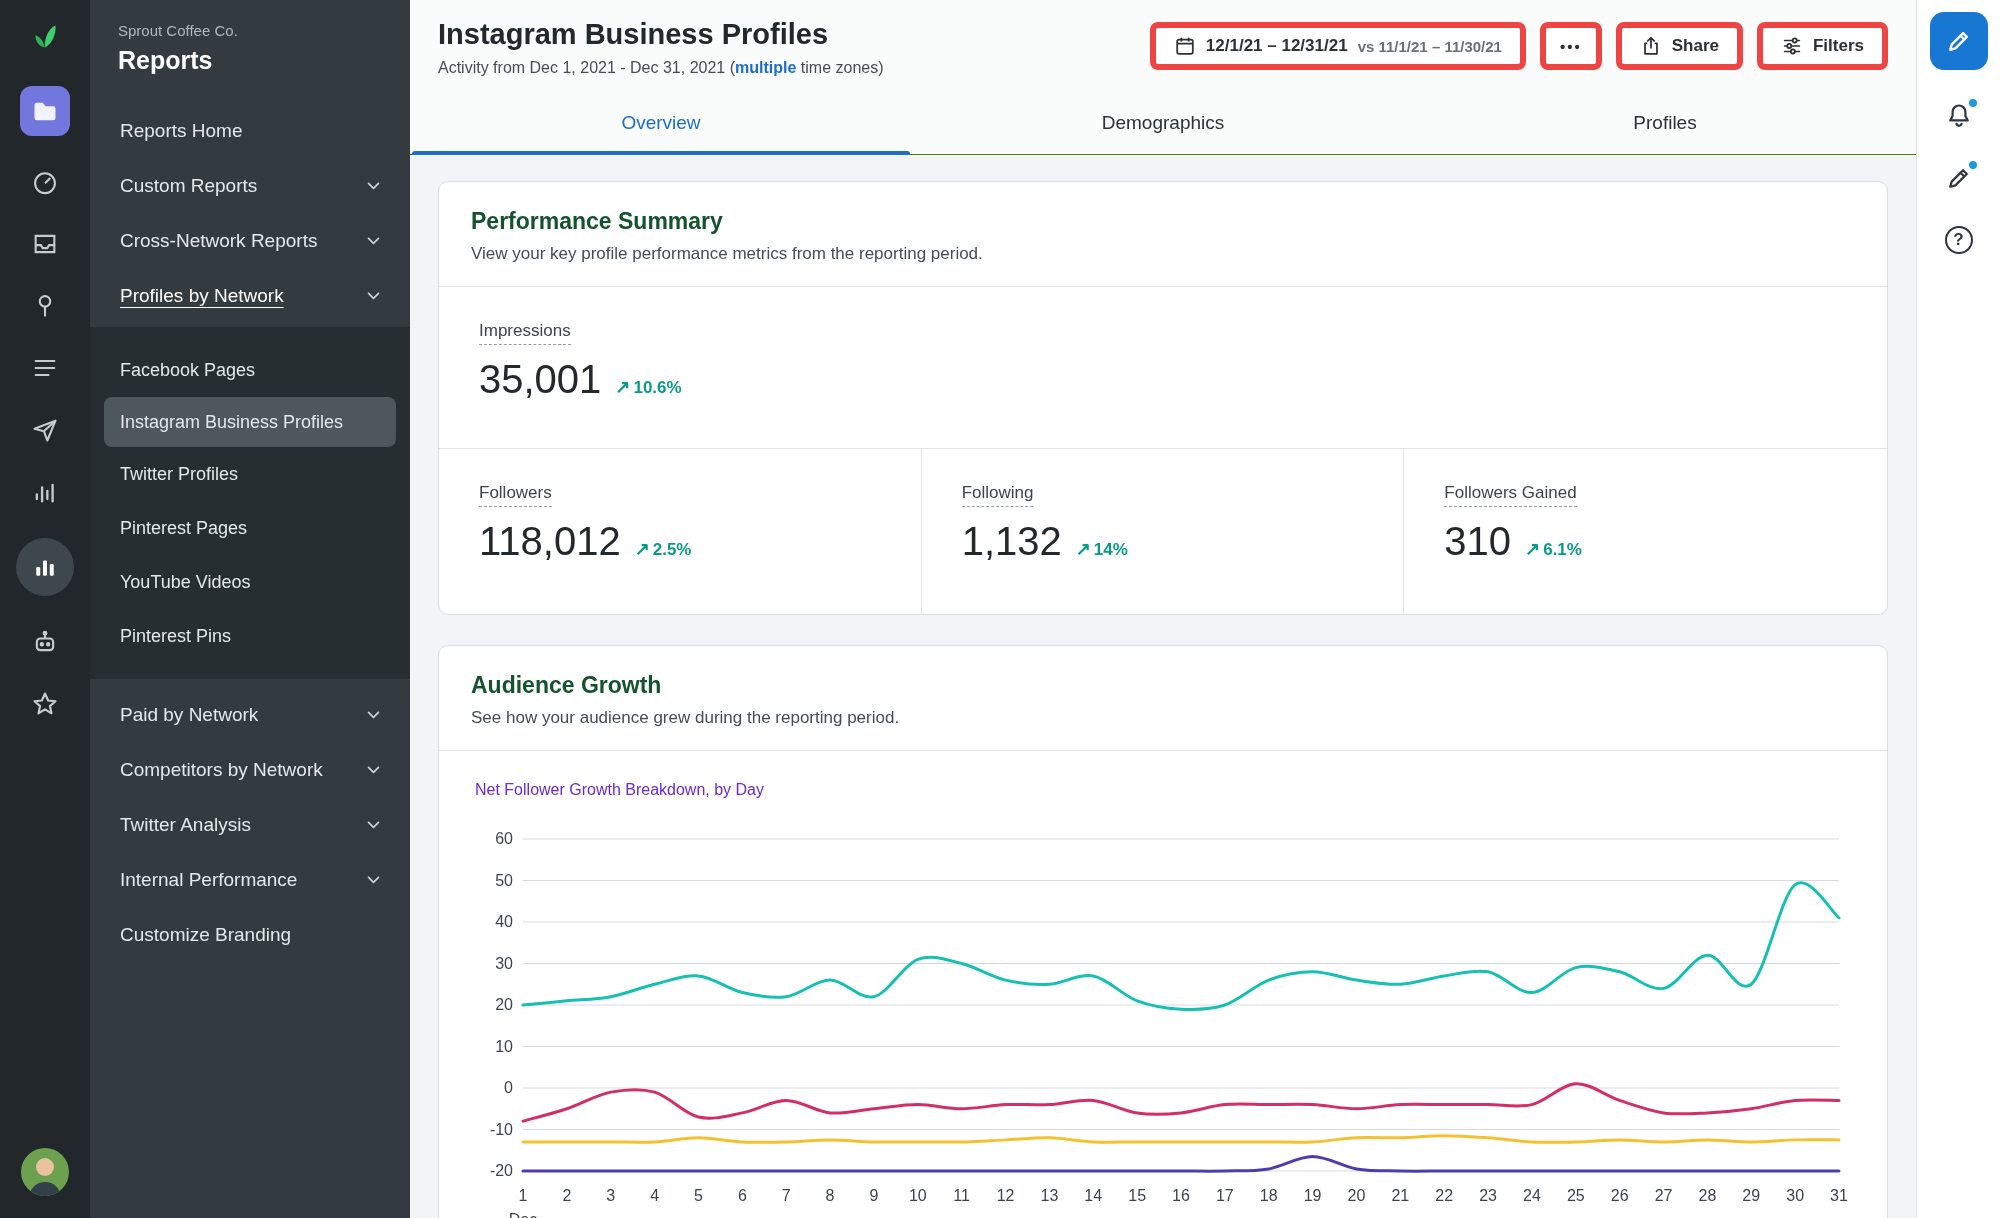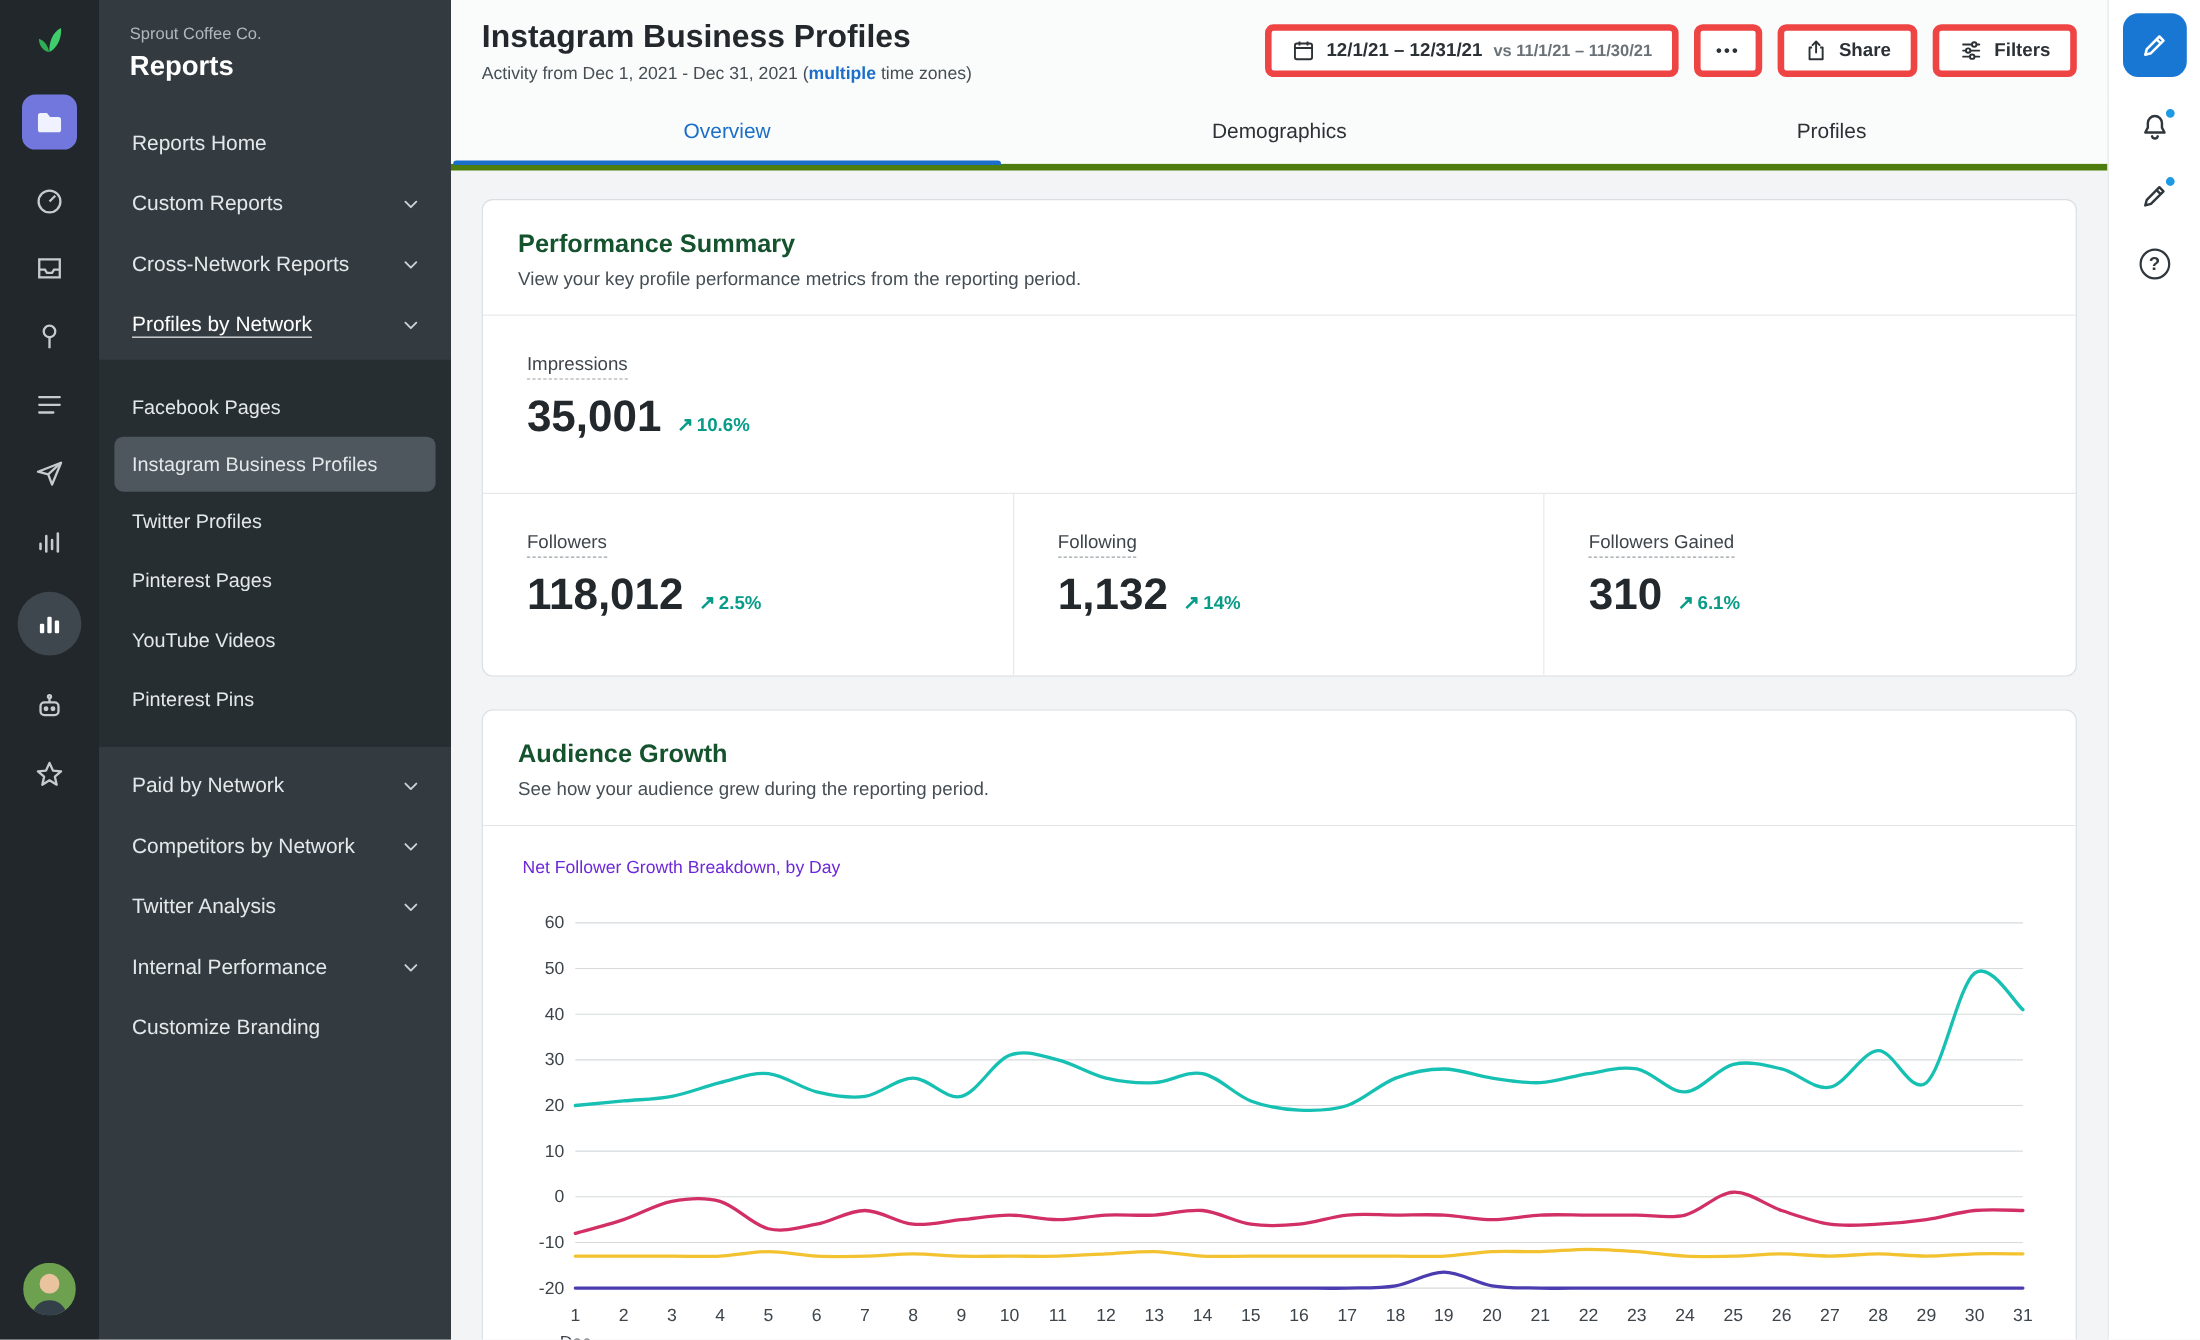--- a/index.html
+++ b/index.html
@@ -56,21 +56,21 @@
   .btn {
     display:flex; align-items:center; gap:10px; background:#fff;
     border:6px solid #ef4444; border-radius:8px; height:48px; padding:0 18px;
     font-size:17px; font-weight:700; color:#2b3135; cursor:pointer;
     font-family:"Liberation Sans", sans-serif; white-space:nowrap;
   }
   .btn svg { width:22px; height:22px; flex-shrink:0; }
   .dr-vs { font-size:15px; color:#6a7278; font-weight:600; }
   .more-btn { letter-spacing:2px; font-size:15px; padding:0 14px; }
   
-  .tabs { display:flex; background:#fafbfb; border-bottom:6px solid #4d7c0f; height:64px; flex-shrink:0; }
+  .tabs { display:flex; background:#fafbfb; border-bottom:1px solid #4d7c0f; height:64px; flex-shrink:0; }
   .tab {
     flex:1; display:flex; align-items:center; justify-content:center;
     font-size:19px; color:#2b3135; position:relative; cursor:pointer;
   }
   .tab.active { color:#1b6fc9; }
   .tab.active::after {
     content:''; position:absolute; bottom:-1px; left:2px; right:2px; height:4px;
     background:#1b6fc9; border-radius:3px 3px 0 0;
   }
   
@@ -78,21 +78,21 @@
   .card { background:#fff; border:1px solid #d9dee1; border-radius:10px; margin-bottom:30px; }
   .card-head { padding:26px 32px 22px; border-bottom:1px solid #e4e7e9; }
   .card-head h2 { font-size:23px; font-weight:700; margin-bottom:9px; color:#14532d; }
   .card-head p { font-size:17px; color:#454e54; }
   .metric-primary { padding:34px 40px 46px; border-bottom:1px solid #e4e7e9; }
   .m-label {
     font-size:17px; color:#3d454b; border-bottom:1px dashed #9aa1a6;
     padding-bottom:3px; display:inline-block; cursor:help;
   }
   .m-row { margin-top:12px; display:flex; align-items:baseline; gap:14px; }
-  .m-value { font-size:40px; font-weight:700; color:#23282c; }
+  .m-value { font-size:40px; font-weight:400; color:#23282c; }
   .m-change { color:#089b87; font-size:17px; font-weight:700; }
   .m-change .arrow { font-size:18px; margin-right:3px; }
   .metric-grid { display:grid; grid-template-columns:1fr 1fr 1fr; }
   .metric-cell { padding:34px 40px 50px; border-right:1px solid #e4e7e9; }
   .metric-cell:last-child { border-right:none; }
   
   .chart-wrap { padding:30px 36px 18px; }
   .chart-label { font-size:16px; color:#6d28d9; margin-bottom:28px; }
   #growth-chart text { font-size:16px; fill:#3d454b; font-family:"Liberation Sans", sans-serif; }
   

